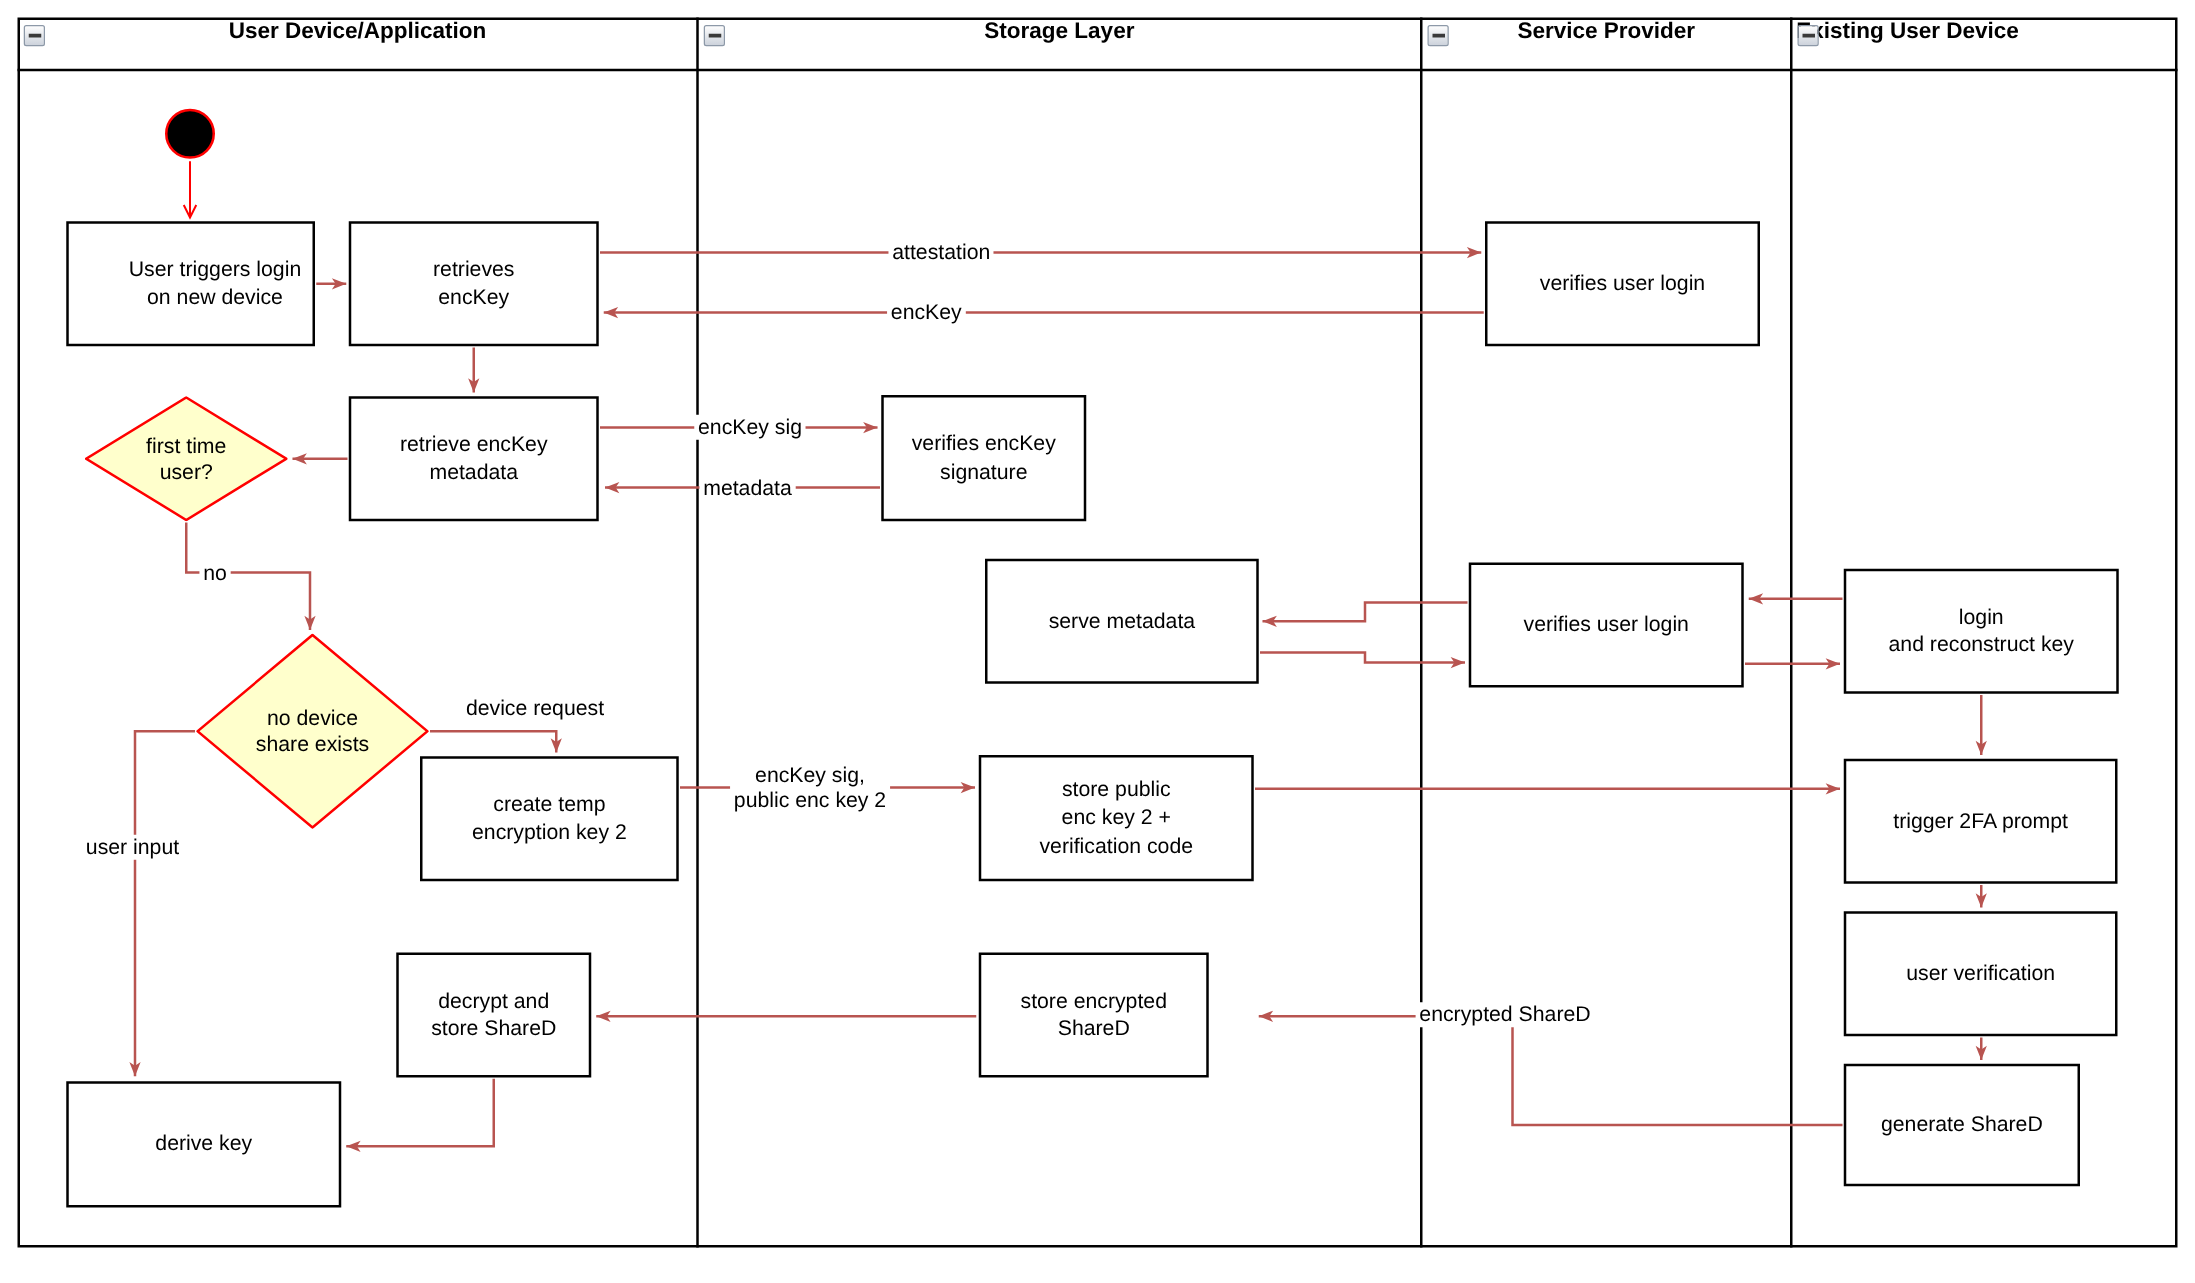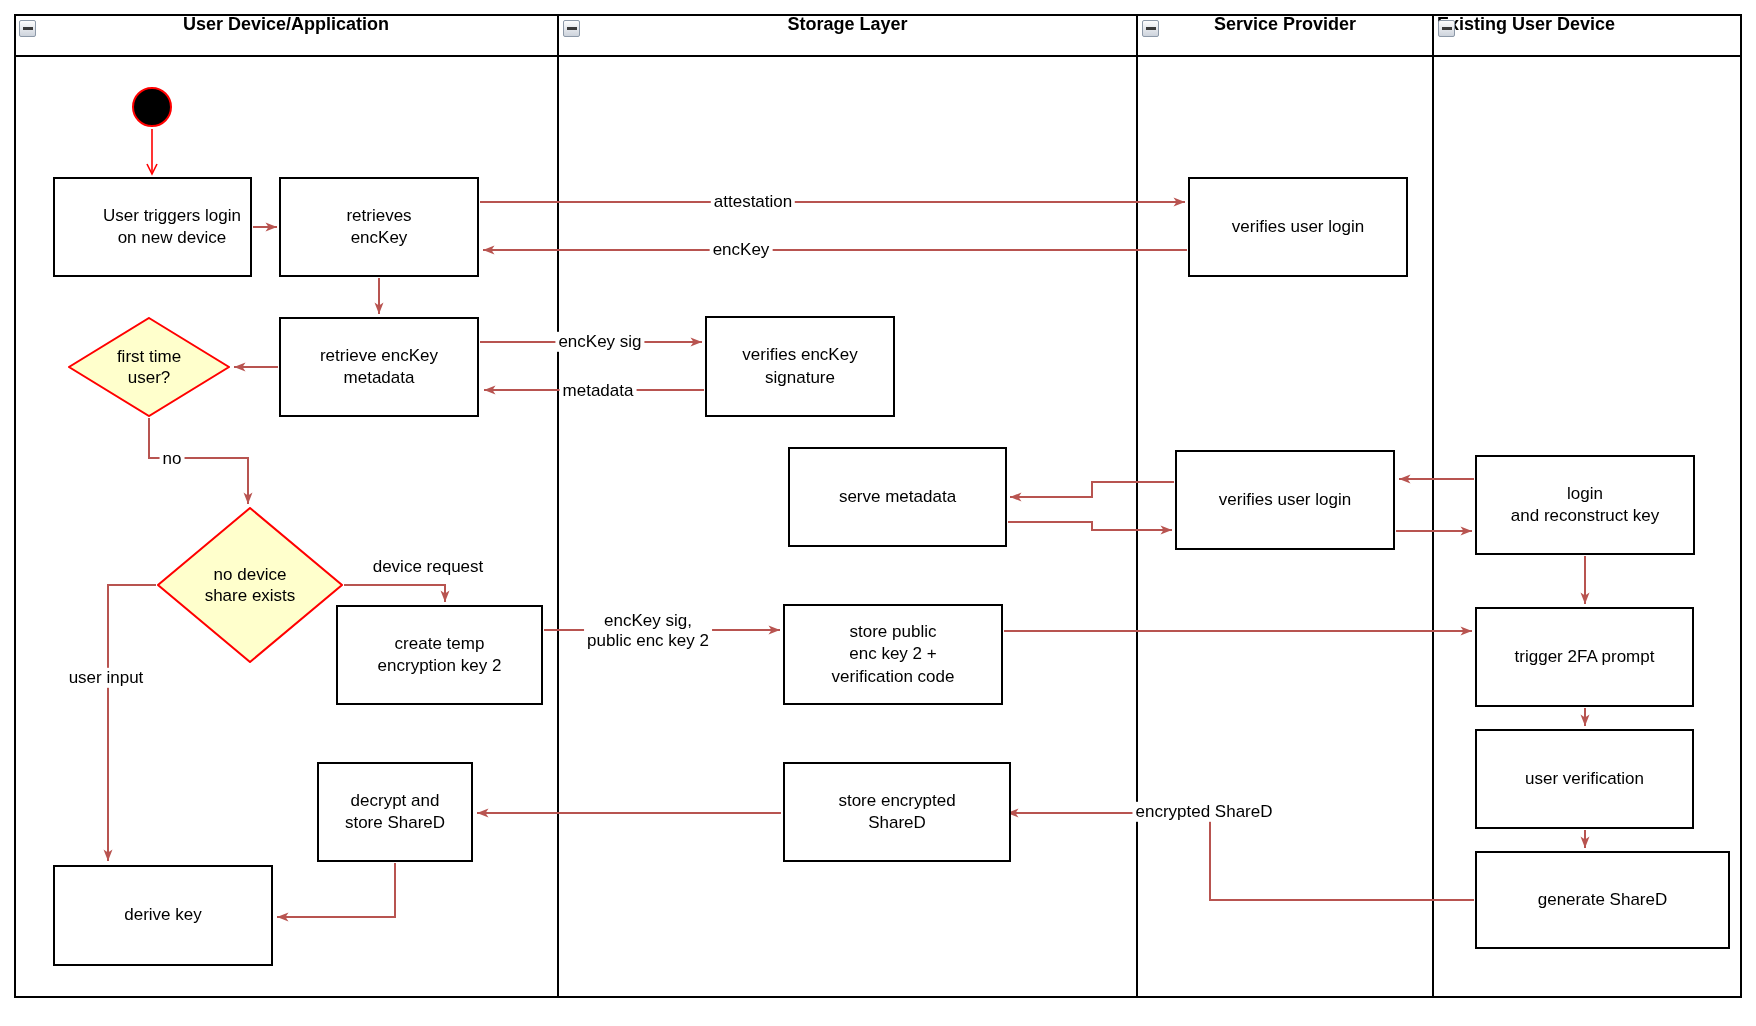--- a/index.html
+++ b/index.html
@@ -109,40 +109,40 @@
 encKey</div>
     <div class="node" style="left: 279px; top: 317px; width: 200px; height: 100px;">retrieve encKey
 metadata</div>
     <div class="diamond" style="left: 68px; top: 317px; width: 162px; height: 100px;">
       <svg width="162" height="100">
         <polygon points="81,1 161,50 81,99 1,50" fill="#FFFFCC" stroke="#FF0000" stroke-width="2"></polygon>
       </svg>
       <div class="dlabel">first time
 user?</div>
     </div>
-    <div class="node" style="left: 705px; top: 316px; width: 190px; height: 101px; text-align: center;">verifies encKey
+    <div class="node" style="left: 705px; top: 316px; width: 164px; height: 101px; text-align: center;">verifies encKey
 signature</div>
     <div class="node" style="left: 788px; top: 447px; width: 219px; height: 100px;">serve metadata</div>
     <div class="node" style="left: 1188px; top: 177px; width: 220px; height: 100px;">verifies user login</div>
     <div class="node" style="left: 1175px; top: 450px; width: 220px; height: 100px;">verifies user login</div>
     <div class="node" style="left: 1475px; top: 455px; width: 220px; height: 100px;">login
 and reconstruct key</div>
     <div class="diamond" style="left: 157px; top: 507px; width: 186px; height: 156px;">
       <svg width="186" height="156">
         <polygon points="93,1 185,78 93,155 1,78" fill="#FFFFCC" stroke="#FF0000" stroke-width="2"></polygon>
       </svg>
       <div class="dlabel">no device
 share exists</div>
     </div>
     <div class="node" style="left: 336px; top: 605px; width: 207px; height: 100px;">create temp
 encryption key 2</div>
     <div class="node" style="left: 783px; top: 604px; width: 220px; height: 101px;">store public
 enc key 2 +
 verification code</div>
     <div class="node" style="left: 1475px; top: 607px; width: 219px; height: 100px;">trigger 2FA prompt</div>
     <div class="node" style="left: 1475px; top: 729px; width: 219px; height: 100px;">user verification</div>
-    <div class="node" style="left: 1475px; top: 851px; width: 255px; height: 98px;">generate ShareD</div>
+    <div class="node" style="left: 1475px; top: 851px; width: 189px; height: 98px;">generate ShareD</div>
     <div class="node" style="left: 317px; top: 762px; width: 156px; height: 100px;">decrypt and
 store ShareD</div>
-    <div class="node" style="left: 783px; top: 762px; width: 228px; height: 100px;">store encrypted
+    <div class="node" style="left: 783px; top: 762px; width: 184px; height: 100px;">store encrypted
 ShareD</div>
     <div class="node" style="left: 53px; top: 865px; width: 220px; height: 101px;">derive key</div>
   </div>
 
 </body></html>

